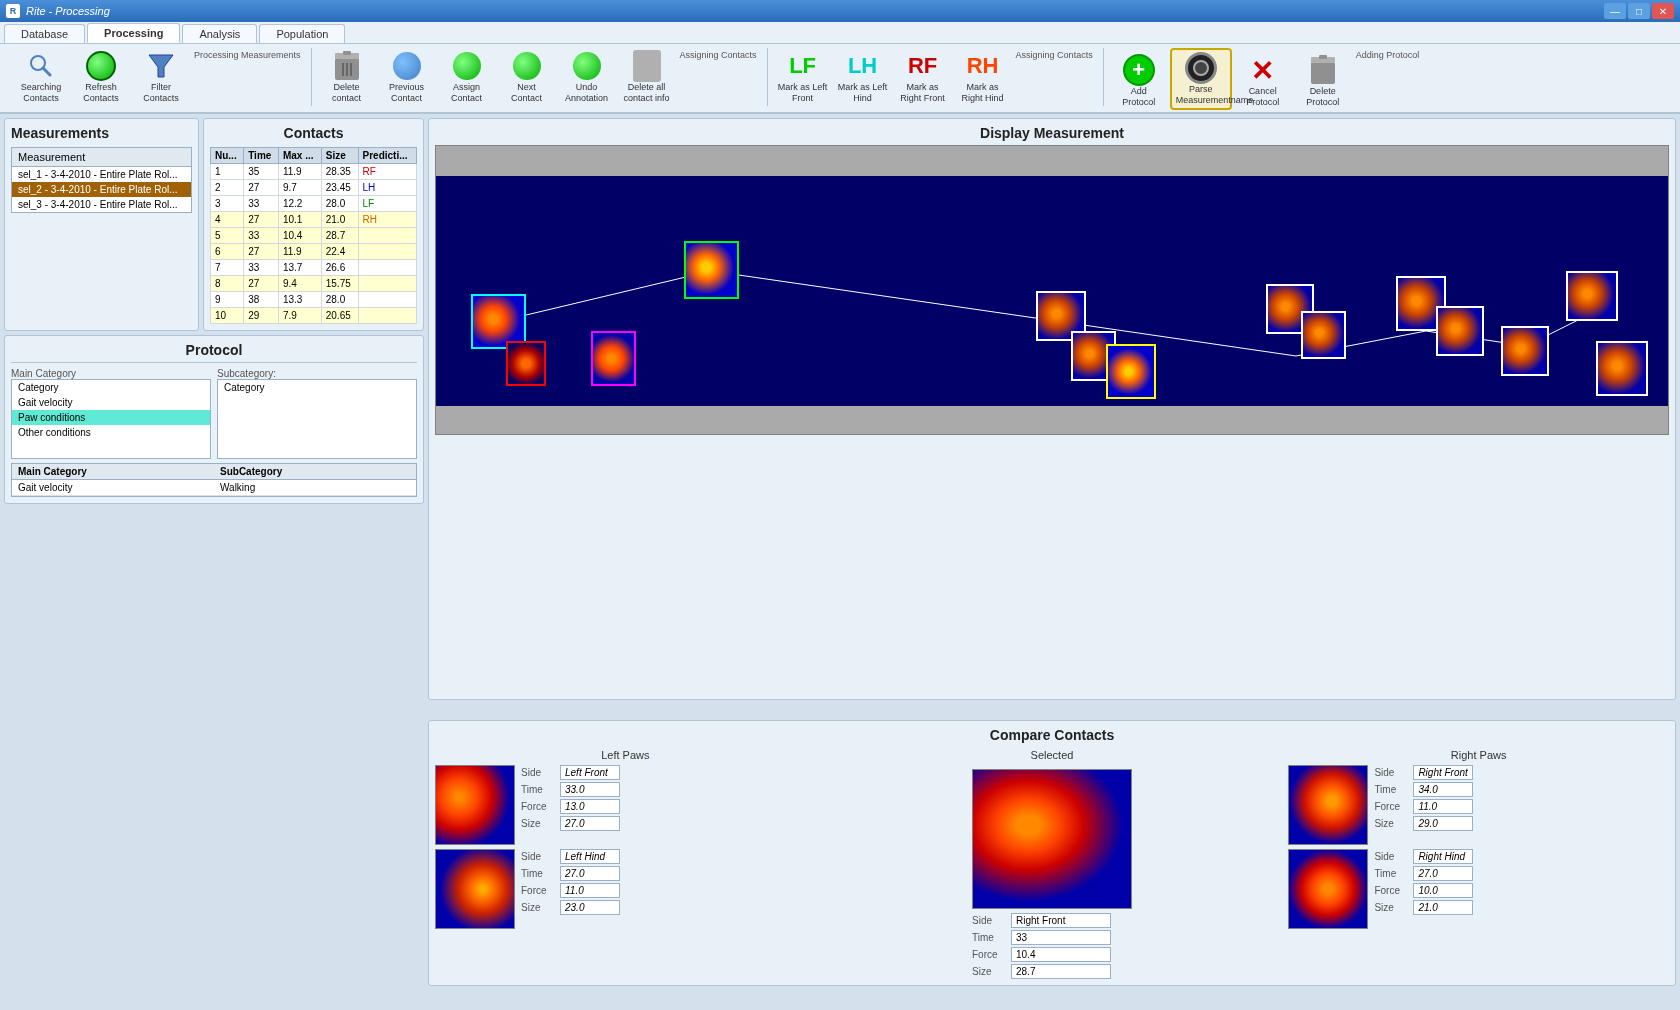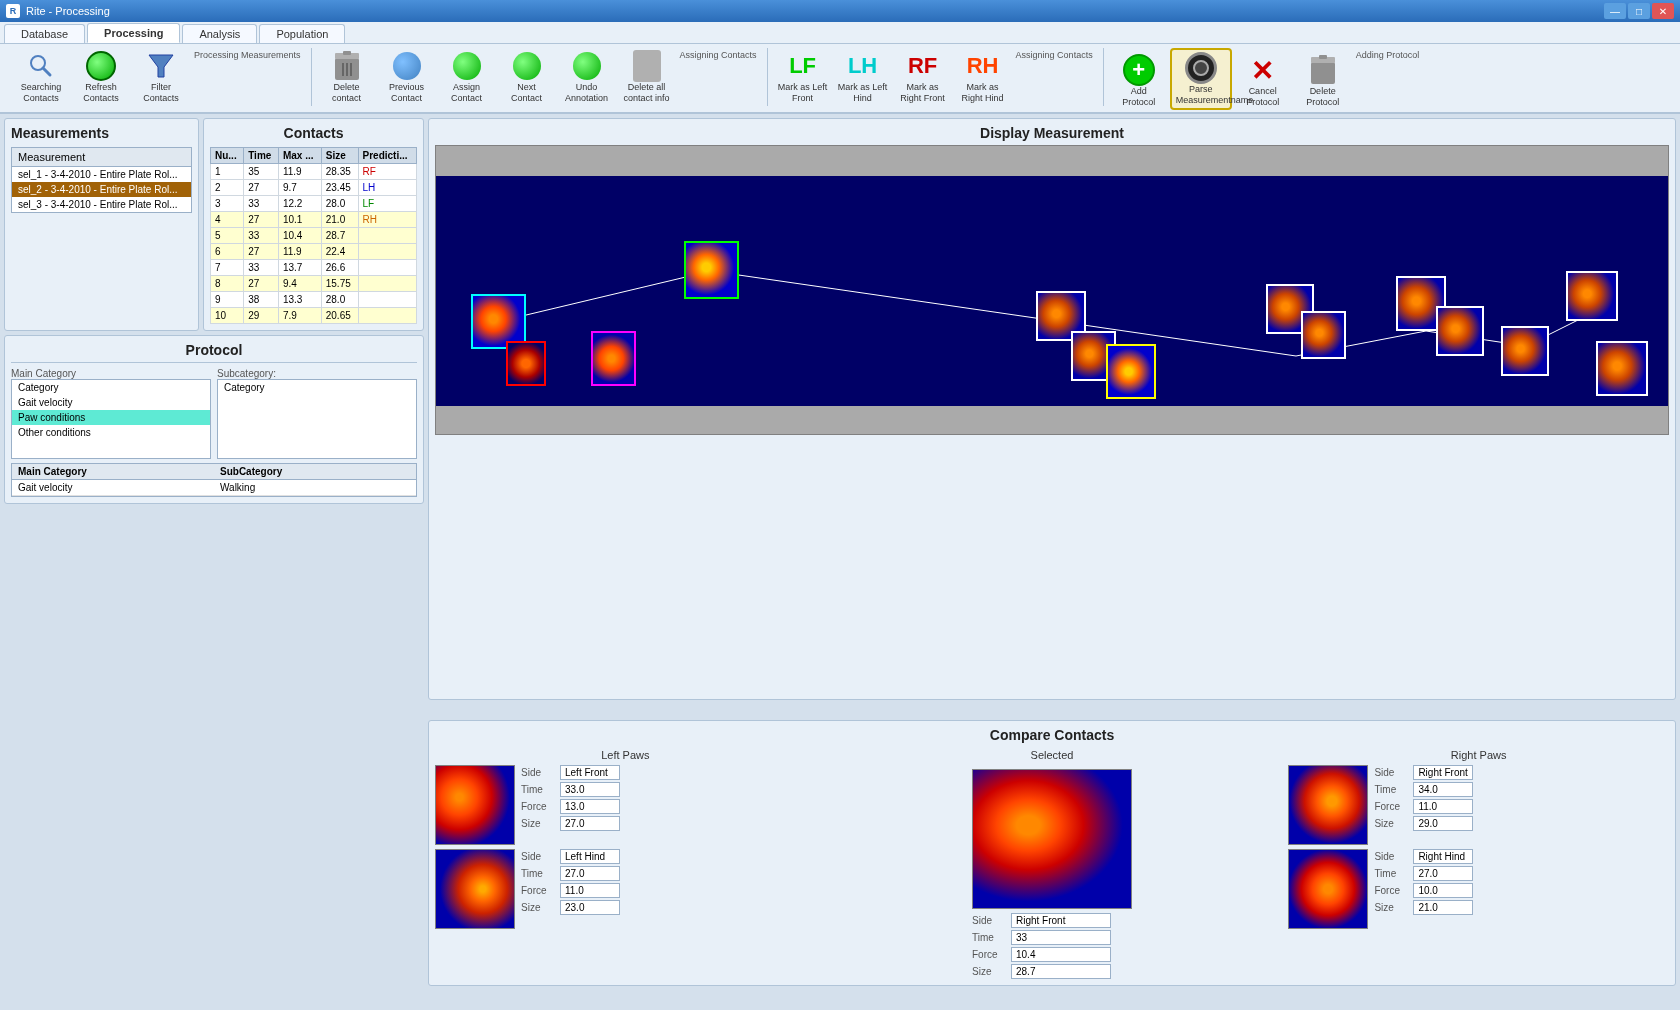--- a/index.html
+++ b/index.html
@@ -1,21 +1,21 @@
 <!DOCTYPE html>
 <html><head>
   <meta charset="utf-8">
   <style>
     * { box-sizing: border-box; margin: 0; padding: 0; }
     body { font-family: 'Segoe UI', Arial, sans-serif; font-size: 11px; background: #d4e0ec; width: 1680px; height: 1010px; overflow: hidden; }
 
     
     .title-bar { height: 22px; background: linear-gradient(to bottom, #4a90d9, #2a6cb8); display: flex; align-items: center; padding: 0 6px; }
     .title-bar-icon { width: 14px; height: 14px; background: #fff; margin-right: 6px; border-radius: 2px; display: flex; align-items: center; justify-content: center; font-size: 9px; font-weight: bold; color: #2a6cb8; }
-    .title-bar-text { color: white; font-size: 11px; flex: 1; }
+    .title-bar-text { color: white; font-size: 11px; flex: 1; font-style: italic; }
     .title-bar-controls { display: flex; gap: 2px; }
     .title-bar-btn { width: 22px; height: 16px; border: none; cursor: pointer; font-size: 10px; display: flex; align-items: center; justify-content: center; border-radius: 2px; }
     .tb-min { background: #5ba0e0; color: white; }
     .tb-max { background: #5ba0e0; color: white; }
     .tb-close { background: #e05555; color: white; }
 
     
     .menu-bar { height: 22px; background: #e8f0f8; border-bottom: 1px solid #b0c4d8; display: flex; align-items: flex-end; padding-left: 4px; }
     .menu-tab { padding: 3px 16px; font-size: 11px; cursor: pointer; border: 1px solid #b0c4d8; border-bottom: none; background: #f5f9ff; border-radius: 3px 3px 0 0; margin-right: 2px; color: #333; }
     .menu-tab.active { background: white; font-weight: bold; border-bottom: 1px solid white; }
@@ -94,21 +94,21 @@
     .compare-section { flex: 1; }
     .compare-section-title { font-size: 11px; text-align: center; margin-bottom: 4px; color: #333; }
     .compare-paw-pair { display: flex; flex-direction: column; gap: 4px; }
     .compare-paw { display: flex; gap: 6px; align-items: flex-start; }
     .paw-img { width: 80px; height: 80px; background: #000080; border: 1px solid #808080; flex-shrink: 0; position: relative; overflow: hidden; }
     .paw-heatmap { width: 100%; height: 100%; background: radial-gradient(circle at 30% 40%, #ff8800 5%, #ff4400 25%, #cc0000 45%, #0000aa 70%); }
     .paw-heatmap2 { width: 100%; height: 100%; background: radial-gradient(circle at 60% 50%, #ffaa00 5%, #ff6600 20%, #cc2200 40%, #0000aa 70%); }
     .paw-info { display: flex; flex-direction: column; gap: 2px; }
     .paw-info-row { display: flex; align-items: center; gap: 4px; font-size: 10px; }
     .paw-info-row label { color: #555; width: 35px; }
-    .paw-info-value { background: white; border: 1px solid #9ab0c8; padding: 1px 4px; min-width: 60px; font-size: 10px; }
+    .paw-info-value { background: white; border: 1px solid #9ab0c8; padding: 1px 4px; min-width: 60px; font-size: 10px; font-style: italic; }
     .compare-selected { display: flex; flex-direction: column; align-items: center; gap: 4px; flex: 1.2; justify-content: space-between; }
     .selected-paw-large { width: 160px; height: 140px; background: #000080; border: 1px solid #808080; position: relative; overflow: hidden; }
     .selected-heatmap { width: 100%; height: 100%; background: radial-gradient(ellipse at 35% 40%, #ff8800 8%, #ff4400 22%, #cc0000 38%, #0000aa 65%); }
     .selected-info { display: flex; flex-direction: column; gap: 2px; width: 160px; }
     .selected-info-row { display: flex; align-items: center; gap: 4px; font-size: 10px; }
     .selected-info-row label { color: #555; width: 35px; }
     .selected-info-value { background: white; border: 1px solid #9ab0c8; padding: 1px 4px; min-width: 100px; font-size: 10px; }
 
     
     .parse-active { background: #f5f0d0; border: 2px solid #c8a800; border-radius: 4px; }

